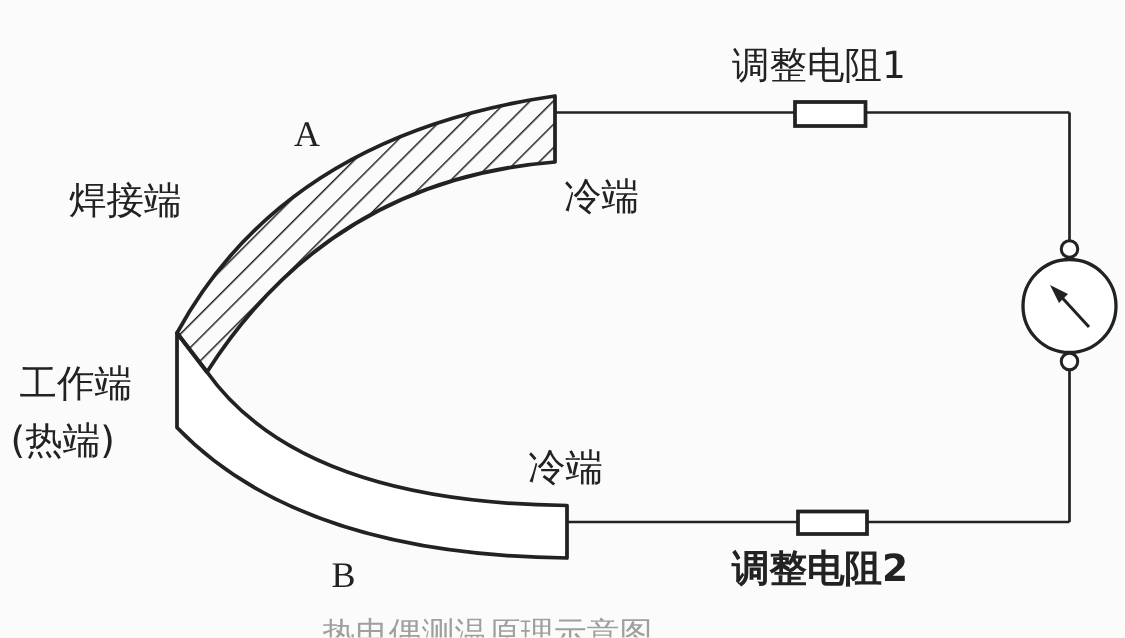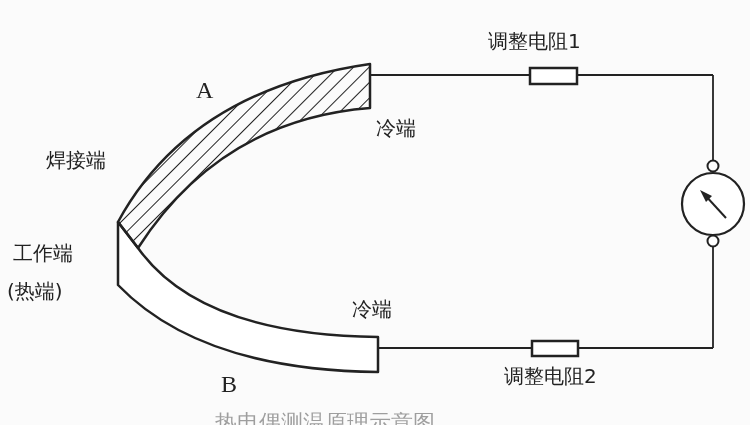--- a/index.html
+++ b/index.html
@@ -1,18 +1,18 @@
 <!DOCTYPE html>
 <html><head>
   <meta charset="utf-8">
   <style>
     html, body { margin: 0; padding: 0; background: #fbfbfb; }
     body { width: 750px; height: 425px; position: relative; overflow: hidden; font-family: "DejaVu Sans", sans-serif; }
     #diagram { position: absolute; left: 0; top: 0; width: 750px; height: 425px; }
-    .lbl { position: absolute; color: #222; font-size: 20px; line-height: 1; white-space: nowrap; }
+    .lbl { position: absolute; color: #222; font-size: 25px; line-height: 1; white-space: nowrap; }
     .latin { font-family: "Liberation Serif", serif; font-size: 24px; }
     .caption { position: absolute; left: 215px; top: 408px; font-size: 22px; color: #444; opacity: 0.5; white-space: nowrap; }
   </style>
 </head>
 <body>
 
 <svg id="diagram" viewBox="0 0 750 425" xmlns="http://www.w3.org/2000/svg">
   <defs>
     <pattern id="hatch" patternUnits="userSpaceOnUse" width="11" height="11" patternTransform="rotate(45)">
       <line x1="0" y1="0" x2="0" y2="11" stroke="#222" stroke-width="2"></line>
@@ -45,21 +45,21 @@
   <g>
     <line x1="713" y1="247" x2="713" y2="348" stroke="#222" stroke-width="1.8"></line>
     <line x1="578" y1="348" x2="713" y2="348" stroke="#222" stroke-width="1.8"></line>
     <line x1="378" y1="348" x2="532" y2="348" stroke="#222" stroke-width="1.8"></line>
   </g>
   <rect x="532" y="341" width="46" height="15" fill="#fff" stroke="#222" stroke-width="2.5"></rect>
 </svg>
 
 <div class="lbl latin" style="left:196px; top:78px;">A</div>
 <div class="lbl latin" style="left:221px; top:372px;">B</div>
-<div class="lbl" style="left:46px; top:150px;">焊接端</div>
+<div class="lbl" style="left:46px; top:121px;">焊接端</div>
 <div class="lbl" style="left:13px; top:243px;">工作端</div>
 <div class="lbl" style="left:7px; top:281px;">(热端)</div>
 <div class="lbl" style="left:376px; top:118px;">冷端</div>
 <div class="lbl" style="left:352px; top:299px;">冷端</div>
 <div class="lbl" style="left:488px; top:31px;">调整电阻1</div>
-<div class="lbl" style="left:504px; top:366px;">调整电阻2</div>
+<div class="lbl" style="left:488px; top:366px;font-weight:bold;">调整电阻2</div>
 
 <div class="caption">热电偶测温原理示意图</div>
 
 </body></html>

